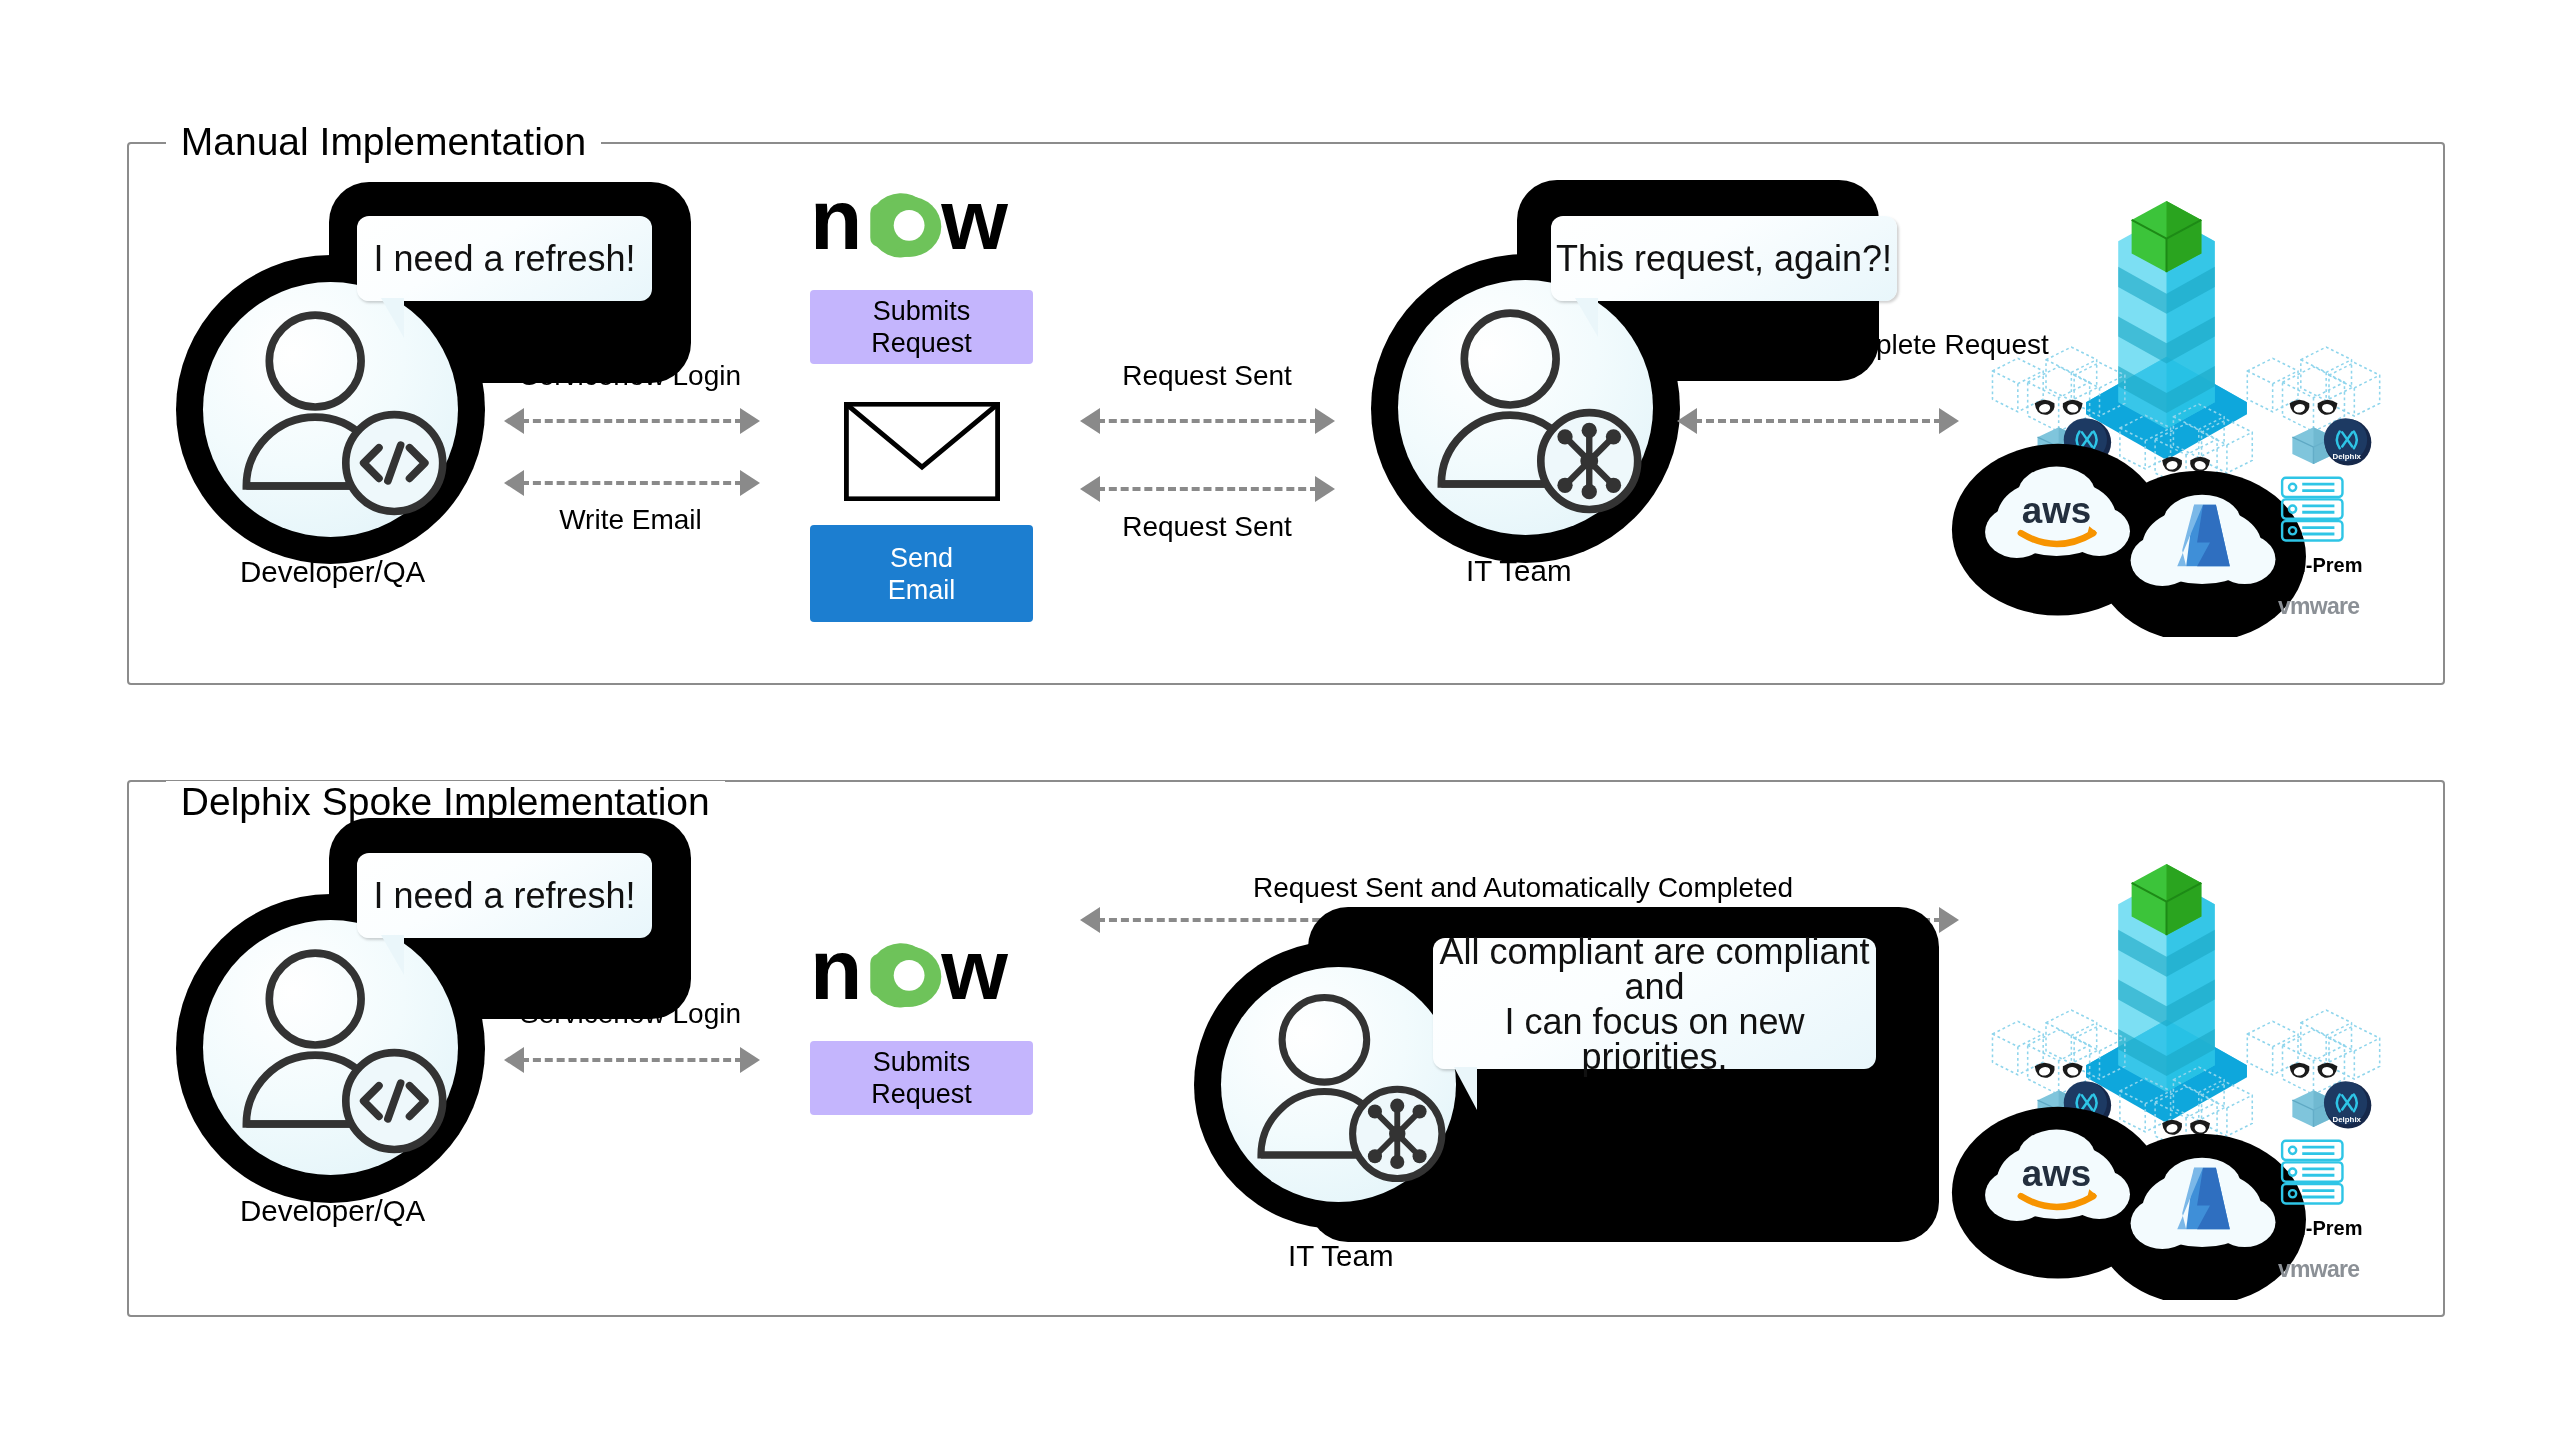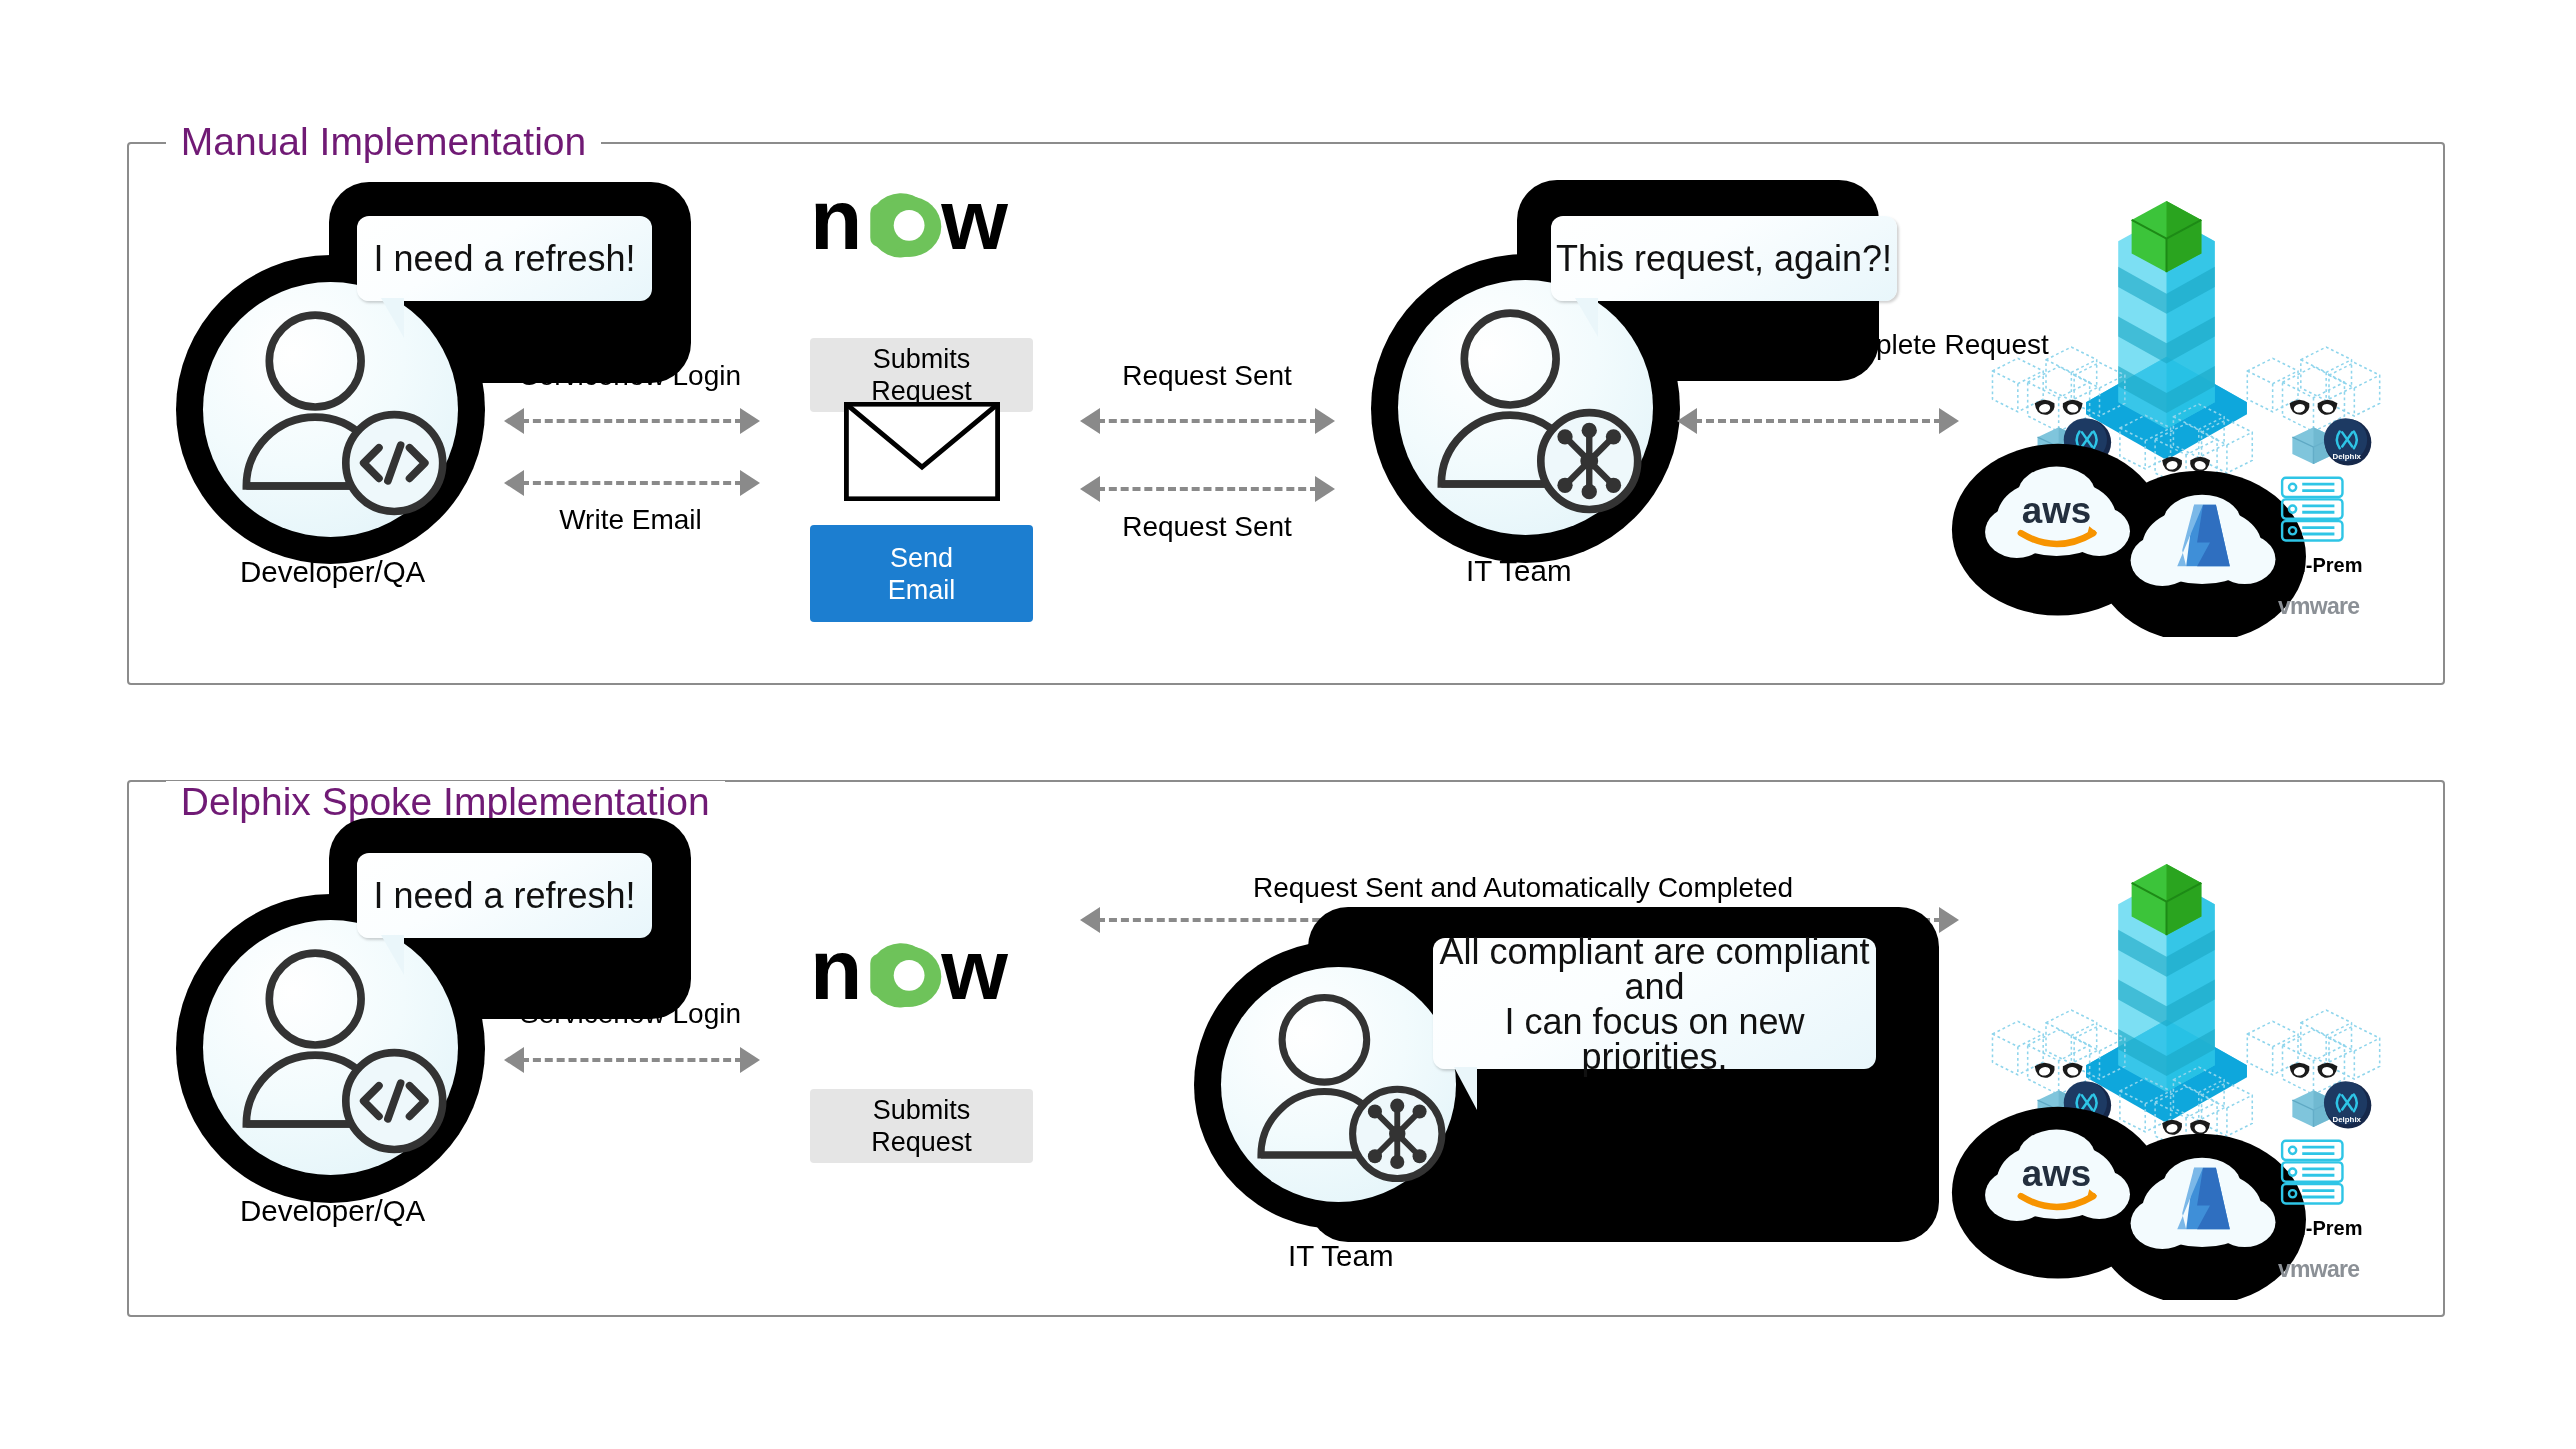--- a/index.html
+++ b/index.html
@@ -7,21 +7,21 @@
     width:2576px;height:1449px;position:relative;overflow:hidden;
     font-family:"Liberation Sans","DejaVu Sans",sans-serif;
     color:#000000;
   }
   .stage{position:absolute;left:0;top:0;width:2576px;height:1449px;}
 
   
   .frame{position:absolute;border:2.7px solid #8c8c8c;border-radius:4px;box-sizing:border-box;}
   .frame-legend{
     position:absolute;background:#ffffff;padding:0 14.8px;
-    font-size:39px;line-height:42px;color:#701a75;white-space:nowrap;
+    font-size:39px;line-height:42px;color:#000000;white-space:nowrap;
   }
 
   
   .blob{position:absolute;background:#000000;border-radius:50%;}
   .blob-rect{position:absolute;background:#000000;border-radius:40px;}
   .avatar{
     position:absolute;border-radius:50%;
     background:radial-gradient(circle at 35% 28%,#ffffff 0%,#f2fbfd 45%,#dff2f8 100%);
   }
   .avatar svg{position:absolute;left:0;top:0;width:100%;height:100%;}
@@ -58,21 +58,21 @@
   .arrow .head.r{right:0;border-left:20px solid #8a8a8a;}
   .arrow-label{position:absolute;font-size:28px;line-height:31px;white-space:nowrap;color:#000;text-align:center;}
 
   
   .now-logo{position:absolute;display:flex;align-items:flex-end;}
   .pill{
     position:absolute;box-sizing:border-box;border-radius:4px;
     display:flex;align-items:center;justify-content:center;text-align:center;
     font-size:27px;line-height:32px;white-space:pre-line;
   }
-  .pill.grey{background:#e5e5e5;color:#000;margin-top:48px;}
+  .pill.grey{background:#c4b5fd;color:#000;}
   .pill.blue{background:#1c7ed0;color:#ffffff;}
   .envelope{position:absolute;}
 
   
   .infra{position:absolute;}
   .vmware{position:absolute;font-size:23px;font-weight:bold;color:#8b9096;letter-spacing:-0.7px;white-space:nowrap;margin-top:8px;}
   .onprem{position:absolute;font-size:20px;font-weight:bold;color:#000;white-space:nowrap;}
 </style>
 </head>
 <body>

